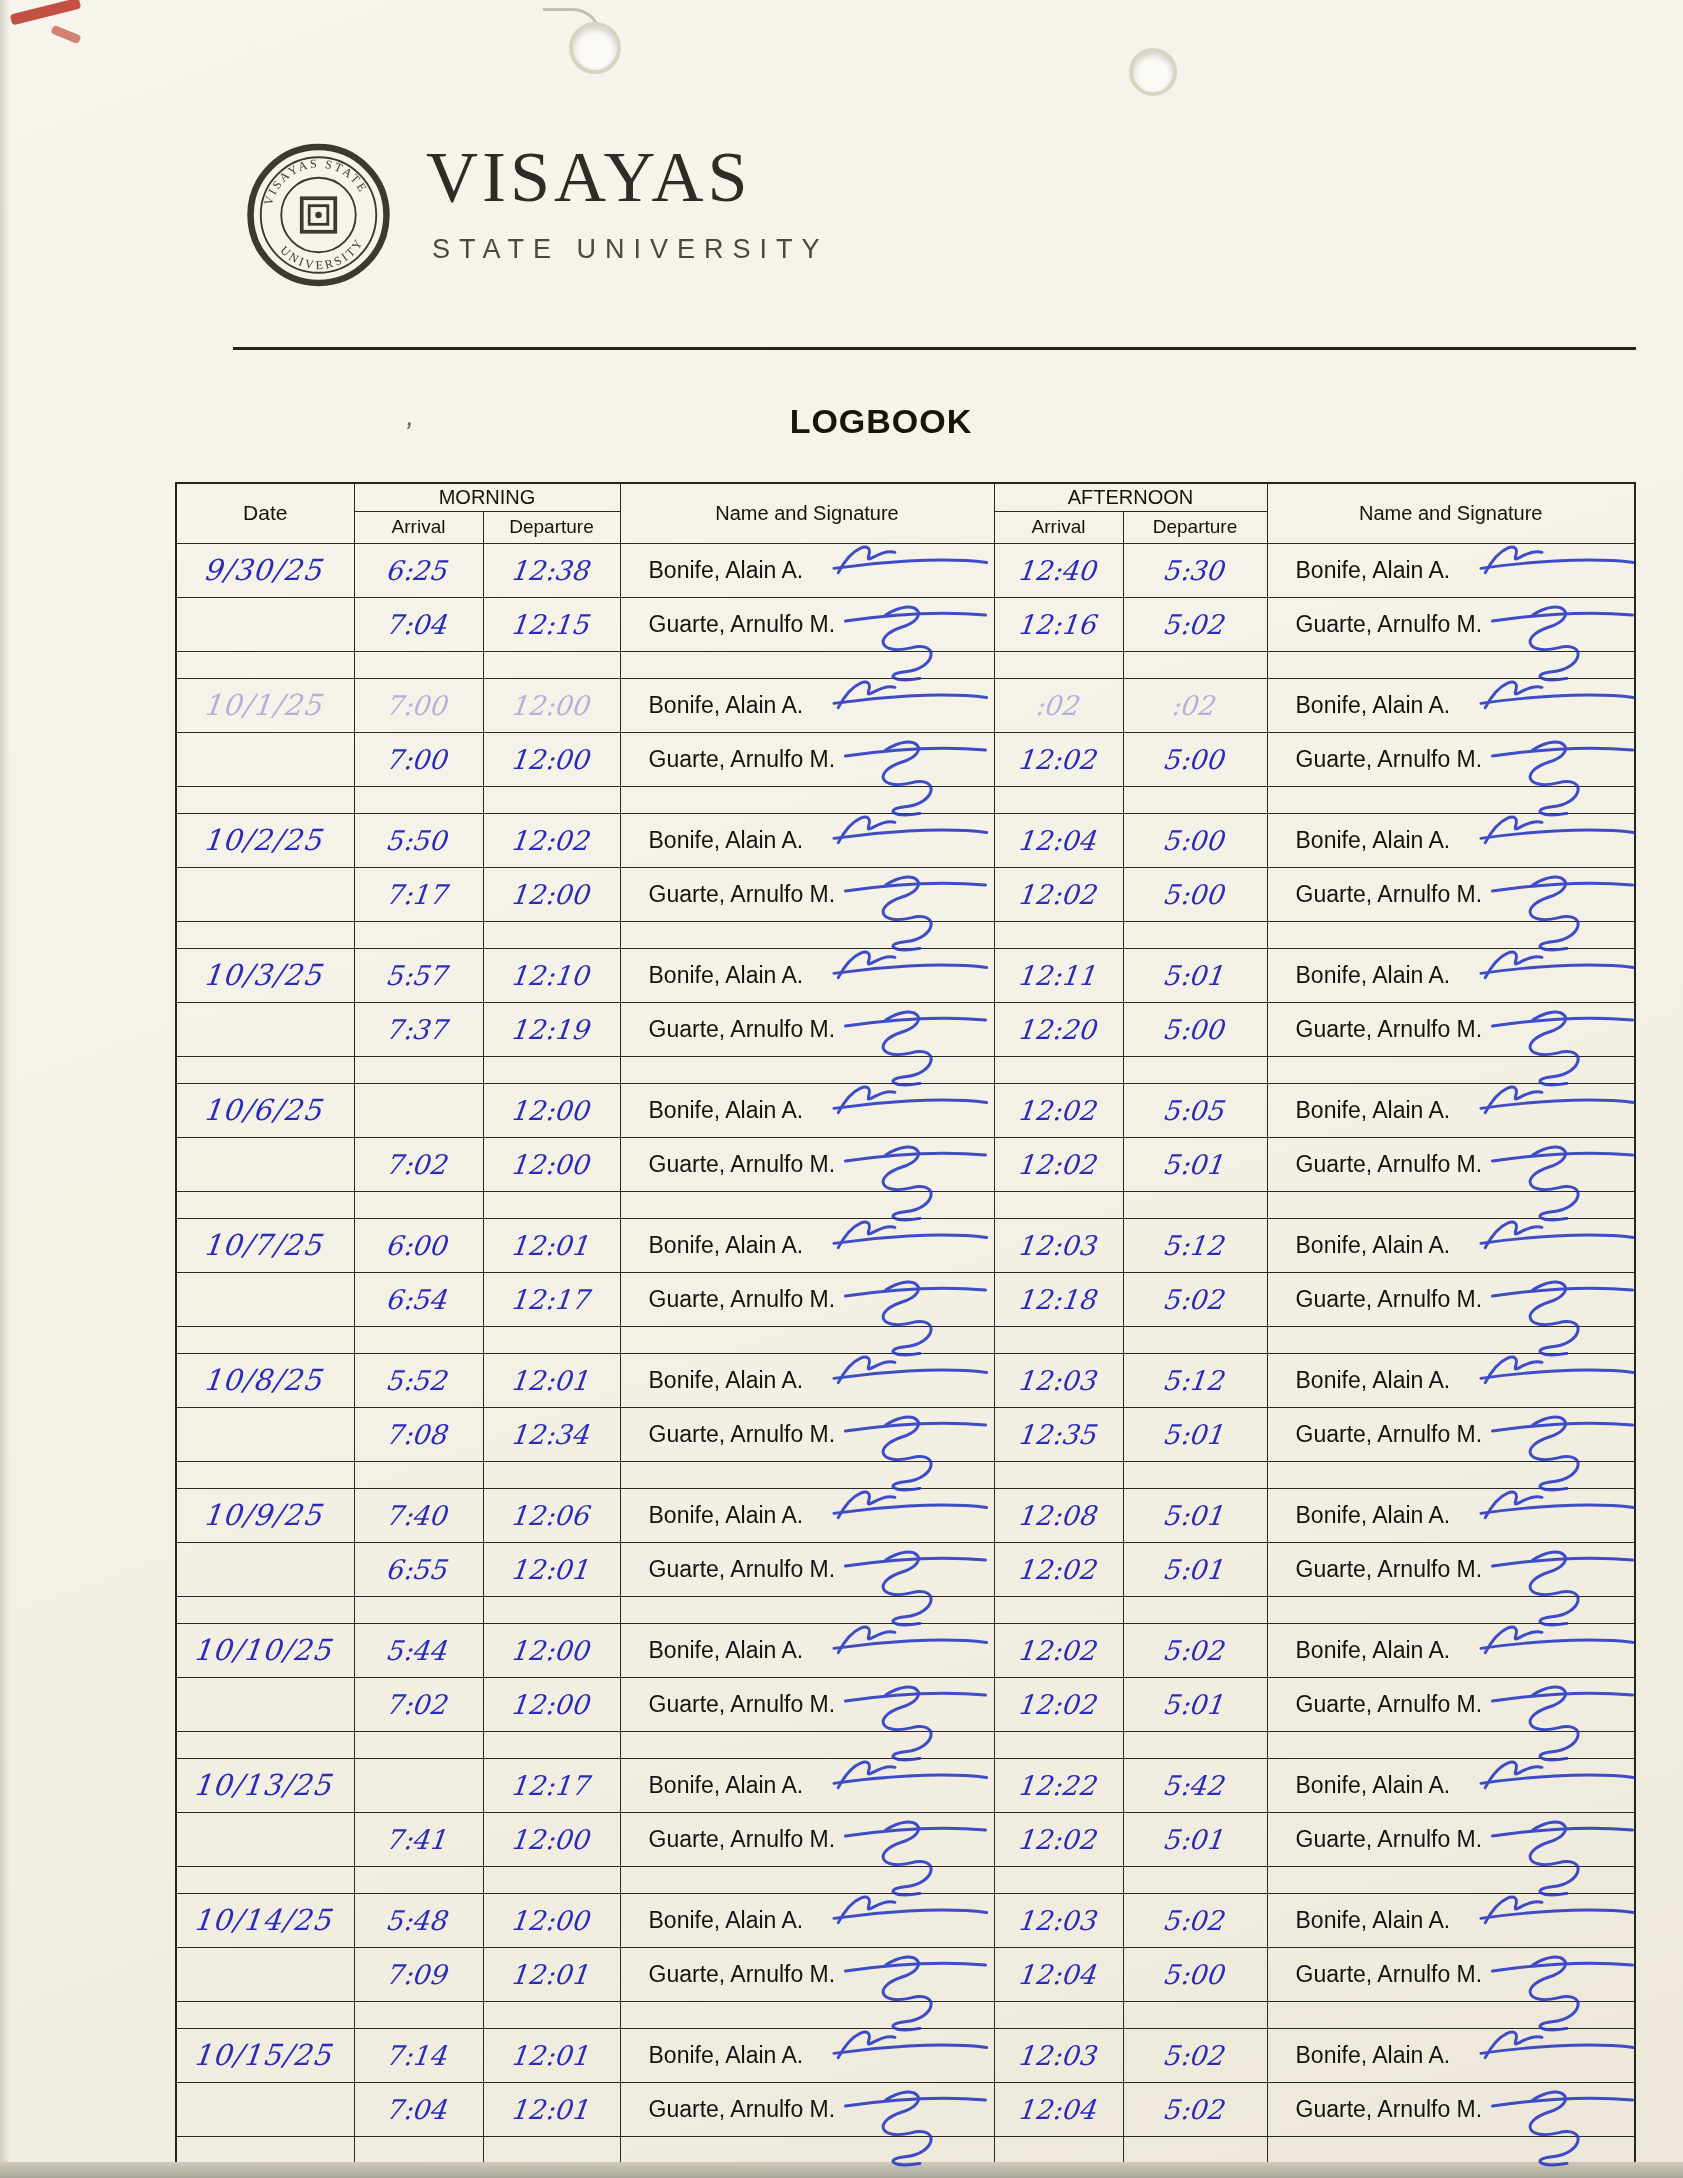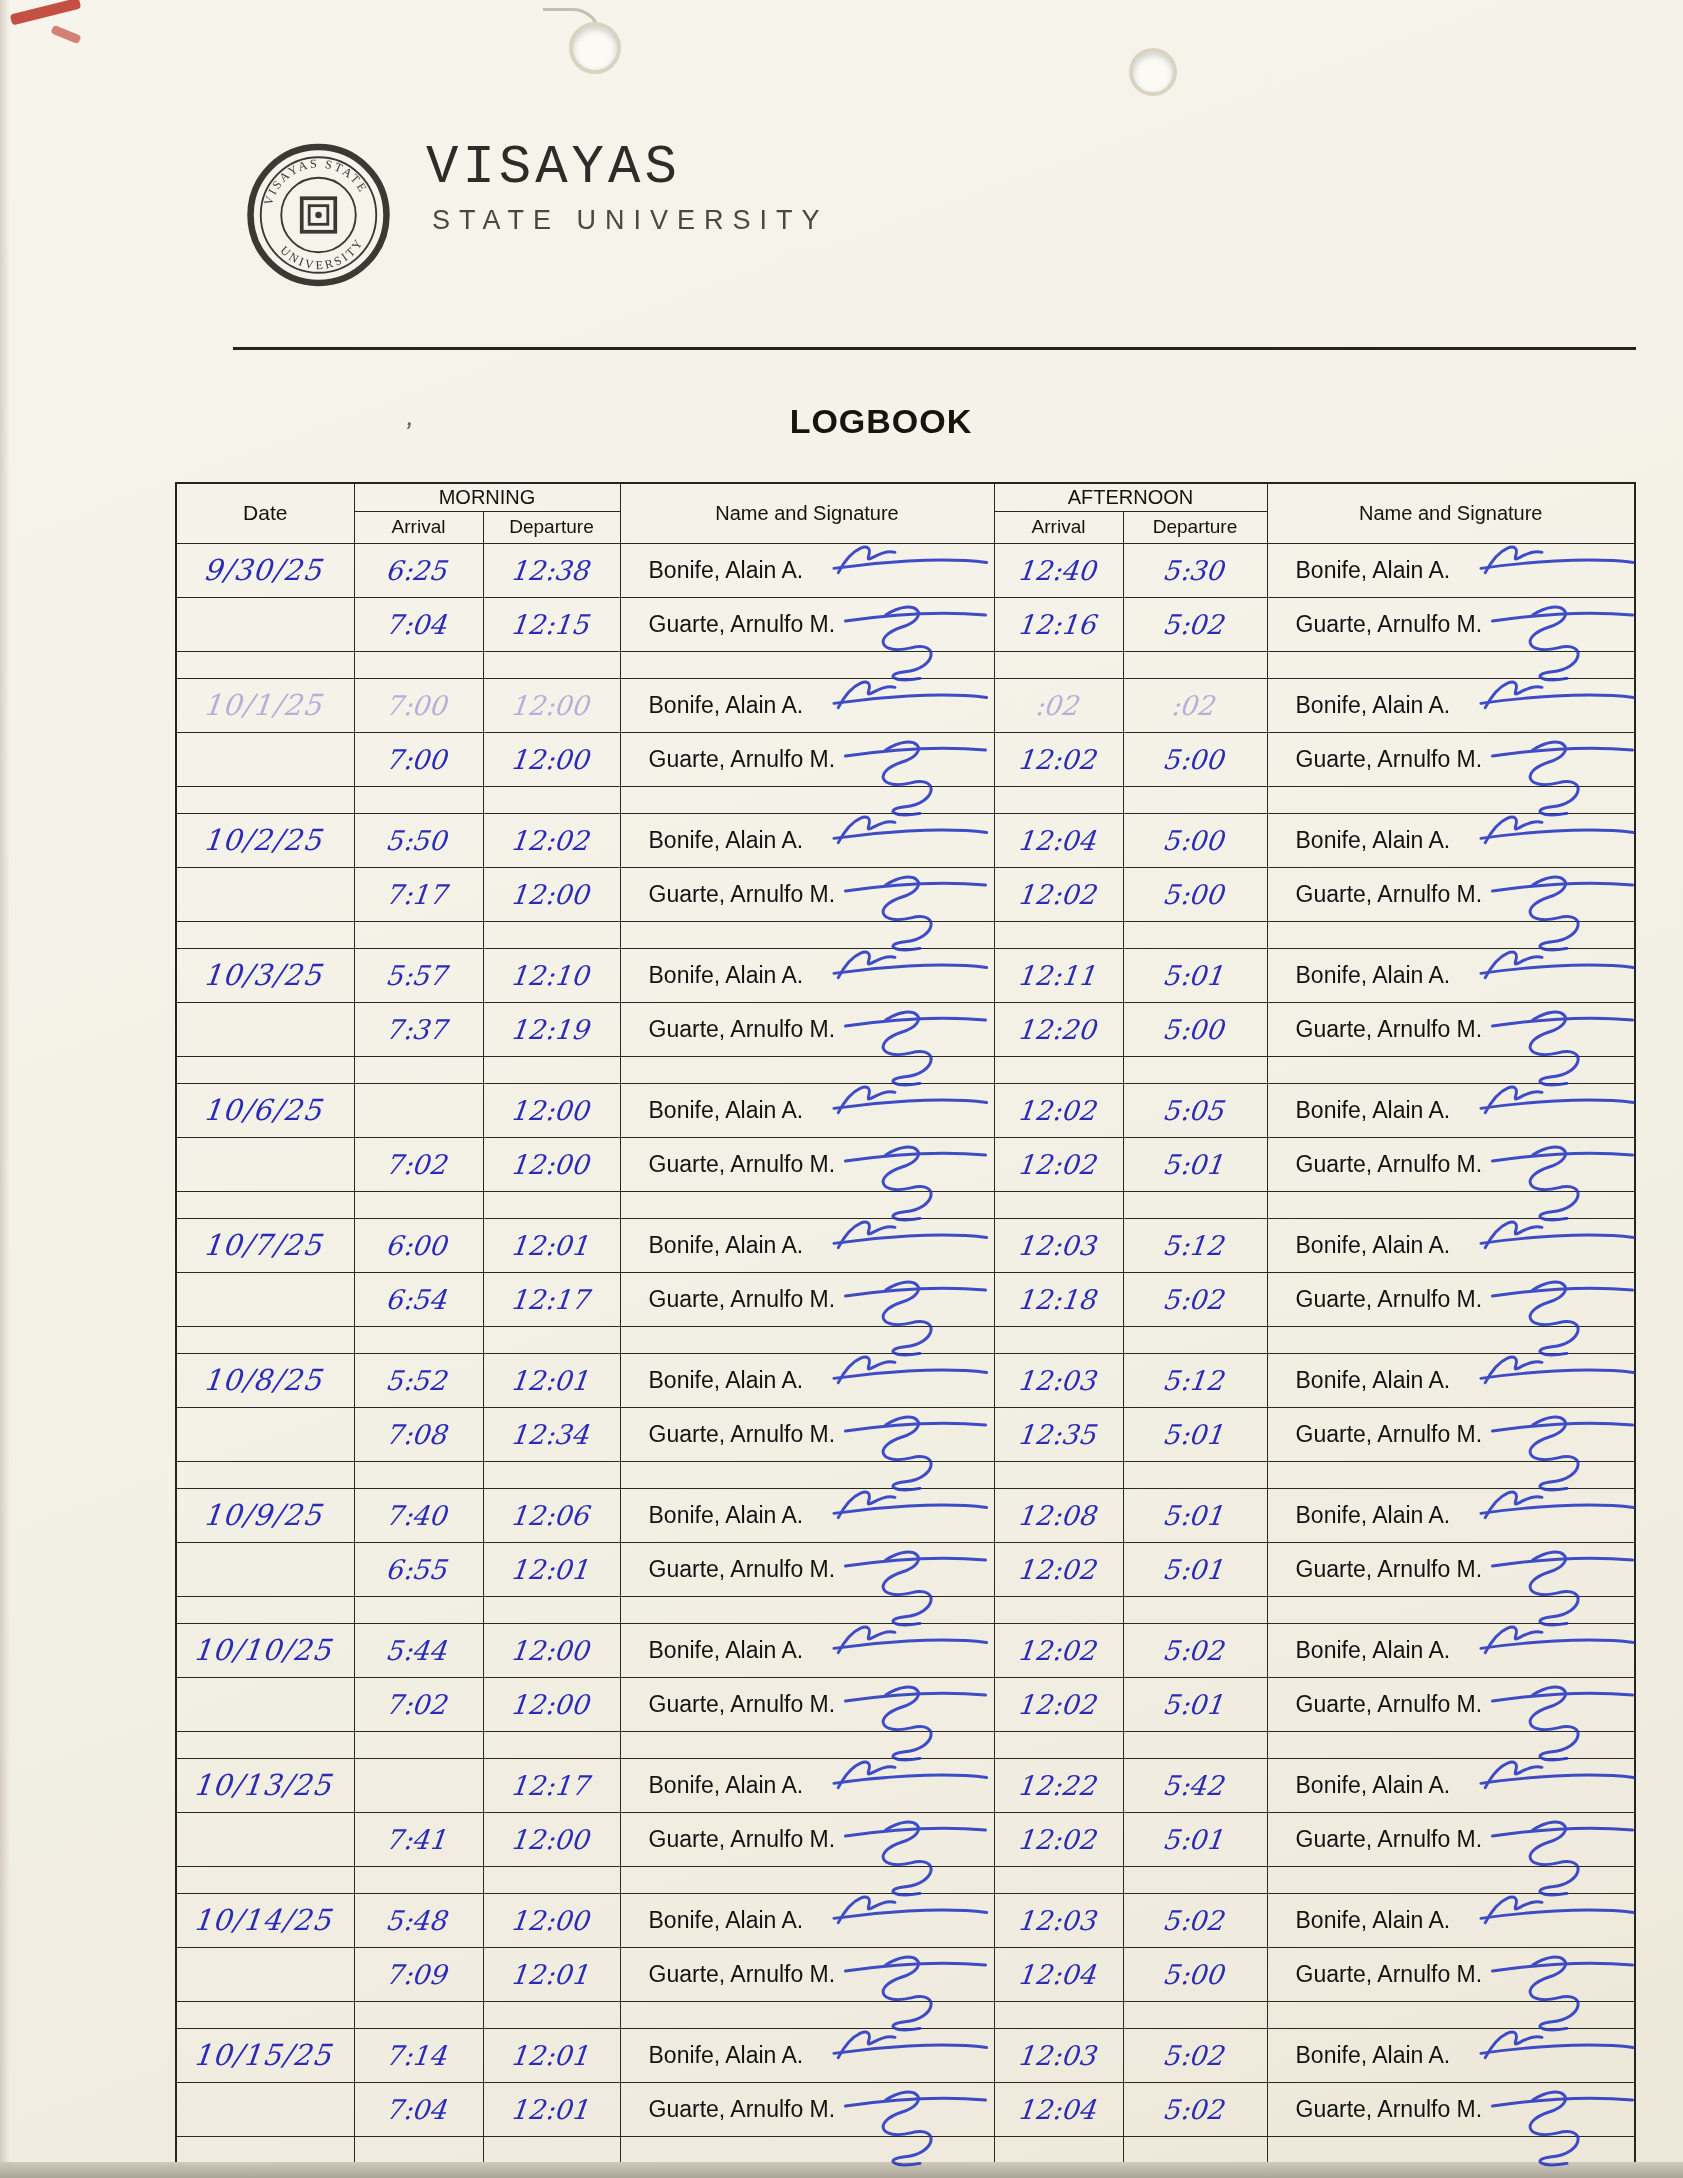--- a/index.html
+++ b/index.html
@@ -25,22 +25,22 @@
     border:3px solid #9a958a;border-bottom:none;border-left:none;border-radius:0 28px 0 0;opacity:.55;}
   
   .red-mark{position:absolute;background:#bb3326;border-radius:4px;opacity:.85;}
   .m1{left:10px;top:6px;width:71px;height:11px;transform:rotate(-14deg);}
   .m2{left:51px;top:30px;width:30px;height:9px;transform:rotate(22deg);opacity:.6;}
   .pencil-tick{position:absolute;left:404px;top:416px;color:#6b675e;font-size:30px;transform:rotate(12deg);}
 
   
   .seal{position:absolute;left:244px;top:137px;width:149px;height:156px;}
   .wordmark{position:absolute;left:426px;top:141px;}
-  .uni-name{font-family:Liberation Mono, monospace;font-size:54px;letter-spacing:4px;color:#2e2c28;line-height:1;}
-  .uni-sub{font-family:"Liberation Sans",sans-serif;font-size:27px;letter-spacing:9px;color:#4a4843;margin-top:10px;padding-left:6px;}
+  .uni-name{font-family:Liberation Serif, serif;font-size:72px;letter-spacing:4px;color:#2e2c28;line-height:1;}
+  .uni-sub{font-family:"Liberation Sans",sans-serif;font-size:27px;letter-spacing:9px;color:#4a4843;margin-top:21px;padding-left:6px;}
   .program{position:absolute;left:1093px;top:147px;width:515px;color:#22201d;}
   .program div{line-height:1.3;}
   .p-bold{font-weight:bold;font-size:21px;}
   .p-reg{font-size:17.3px;}
   .header-rule{position:absolute;left:233px;top:347px;width:1403px;height:2.5px;background:#26241f;}
 
   .title{position:absolute;left:99px;top:402px;width:1564px;text-align:center;
     font-size:34px;font-weight:bold;letter-spacing:1px;color:#15140f;}
 
   

